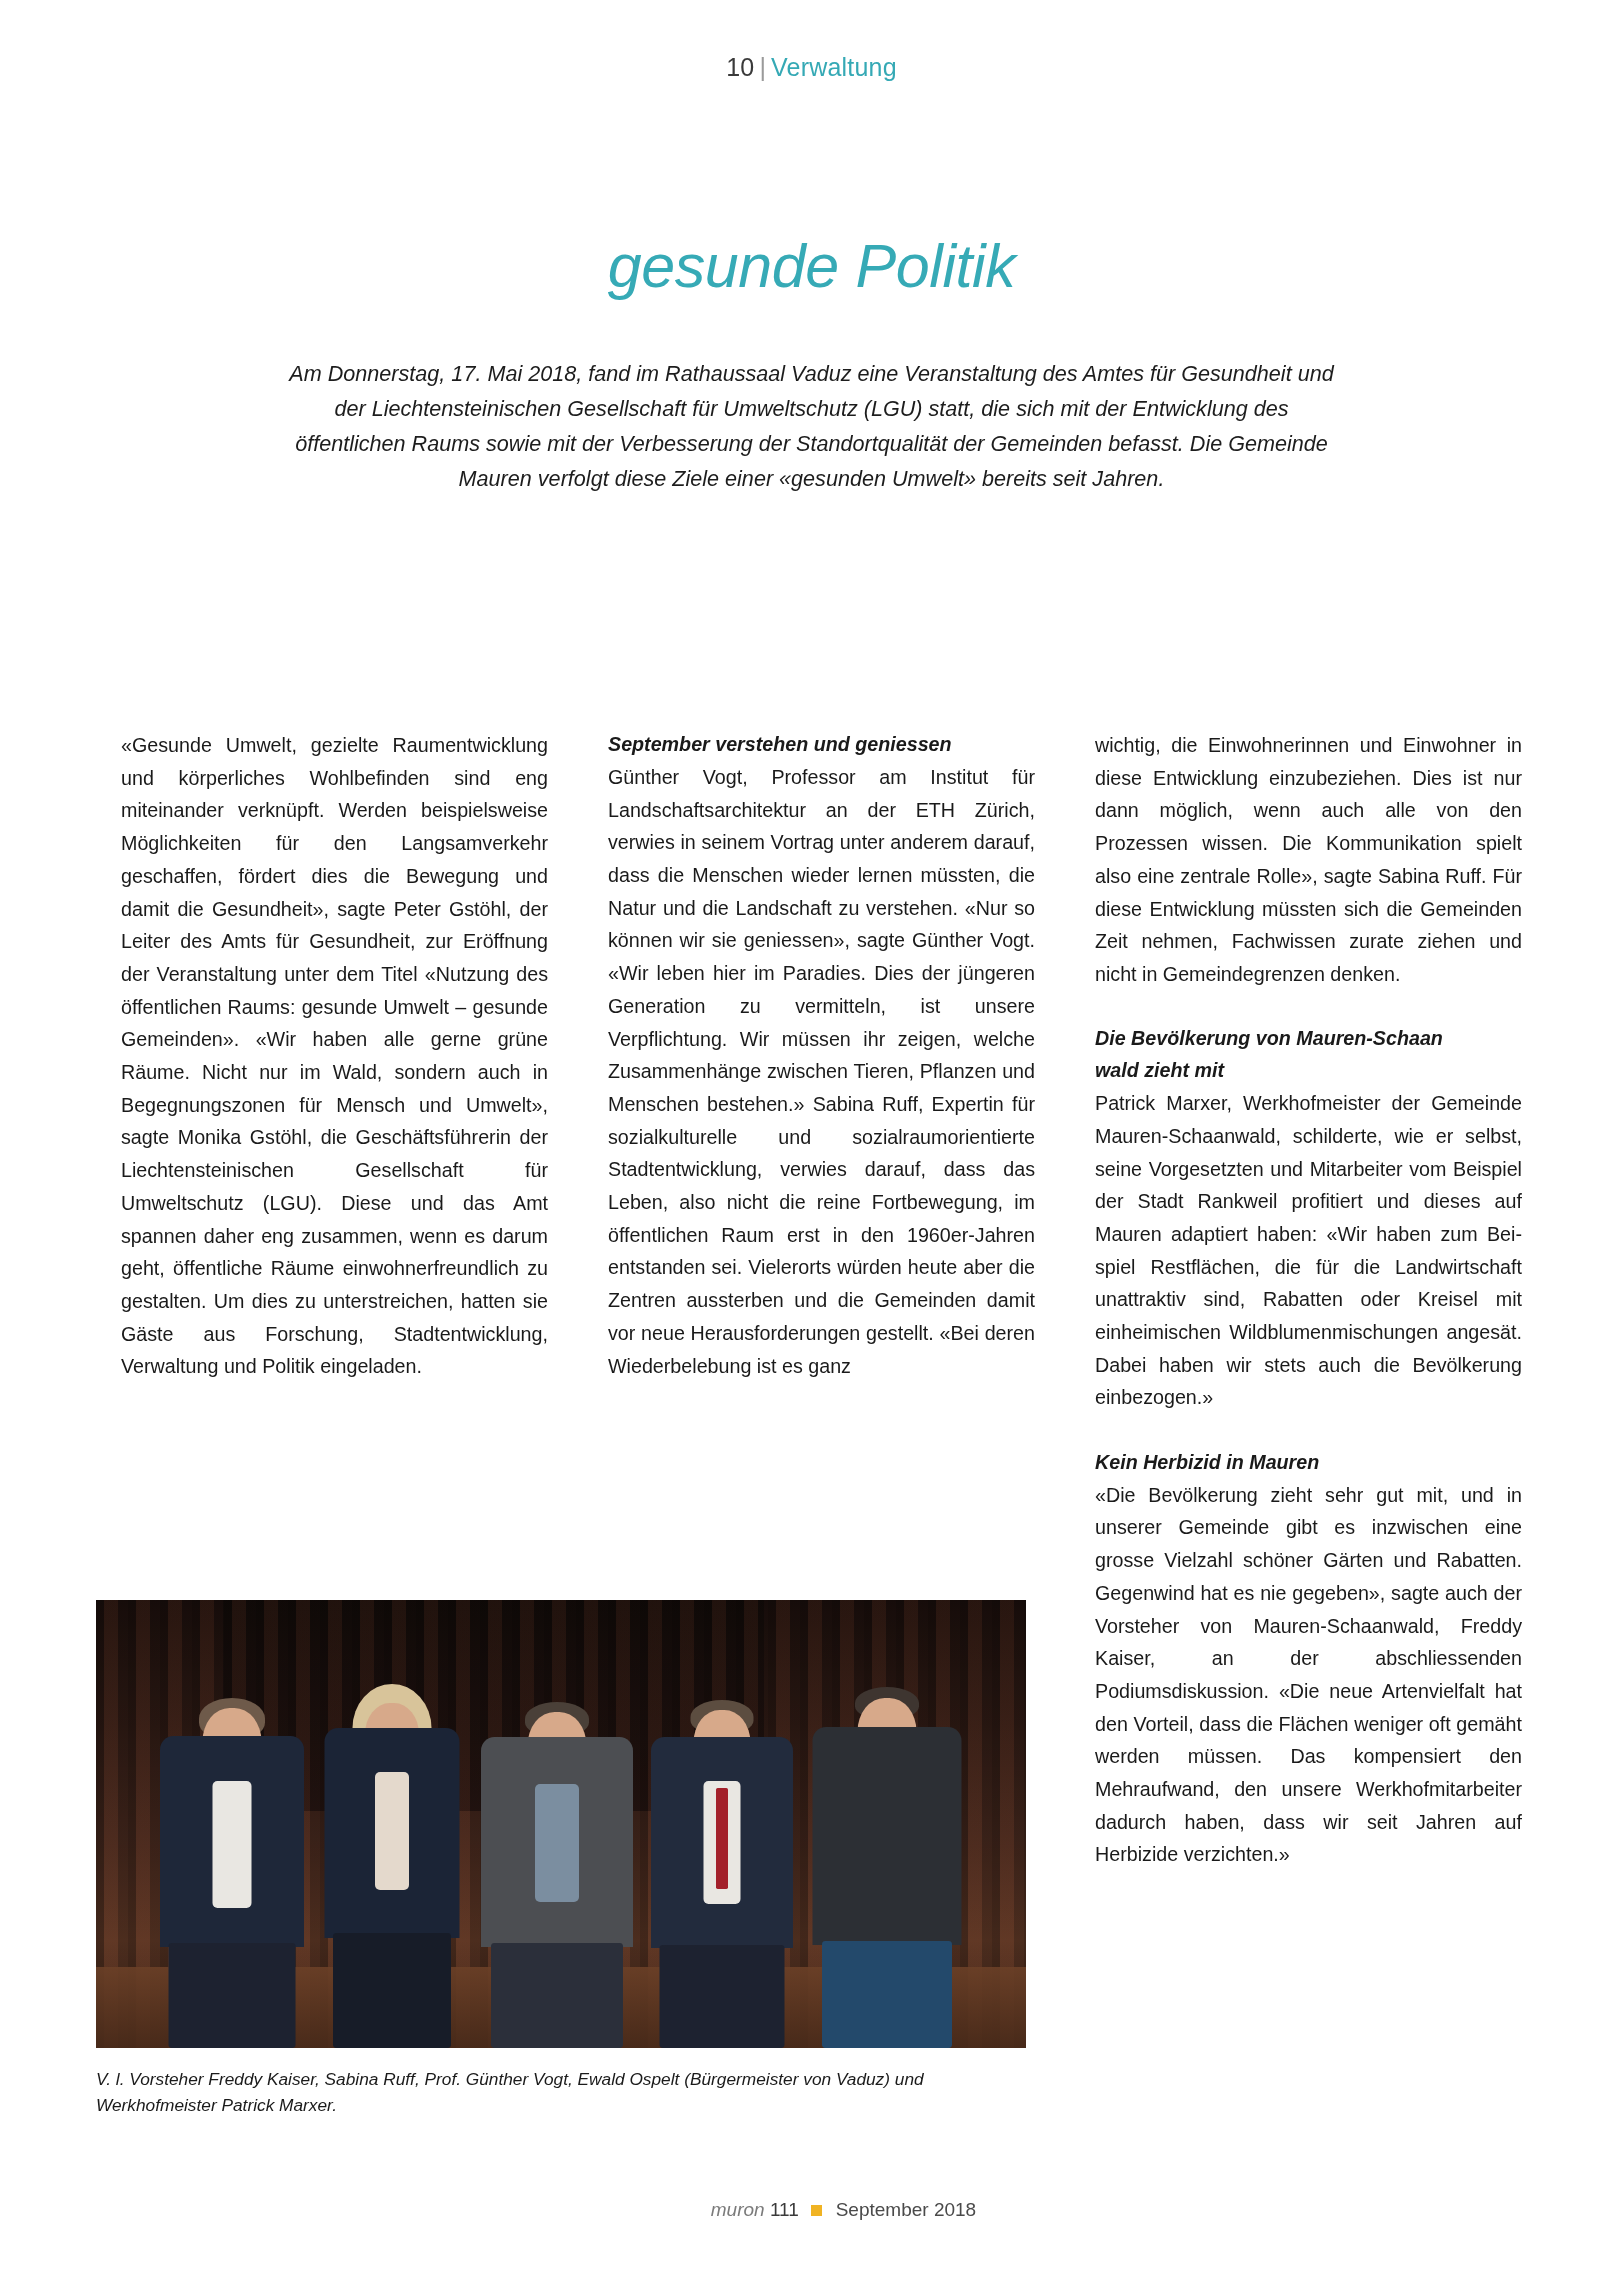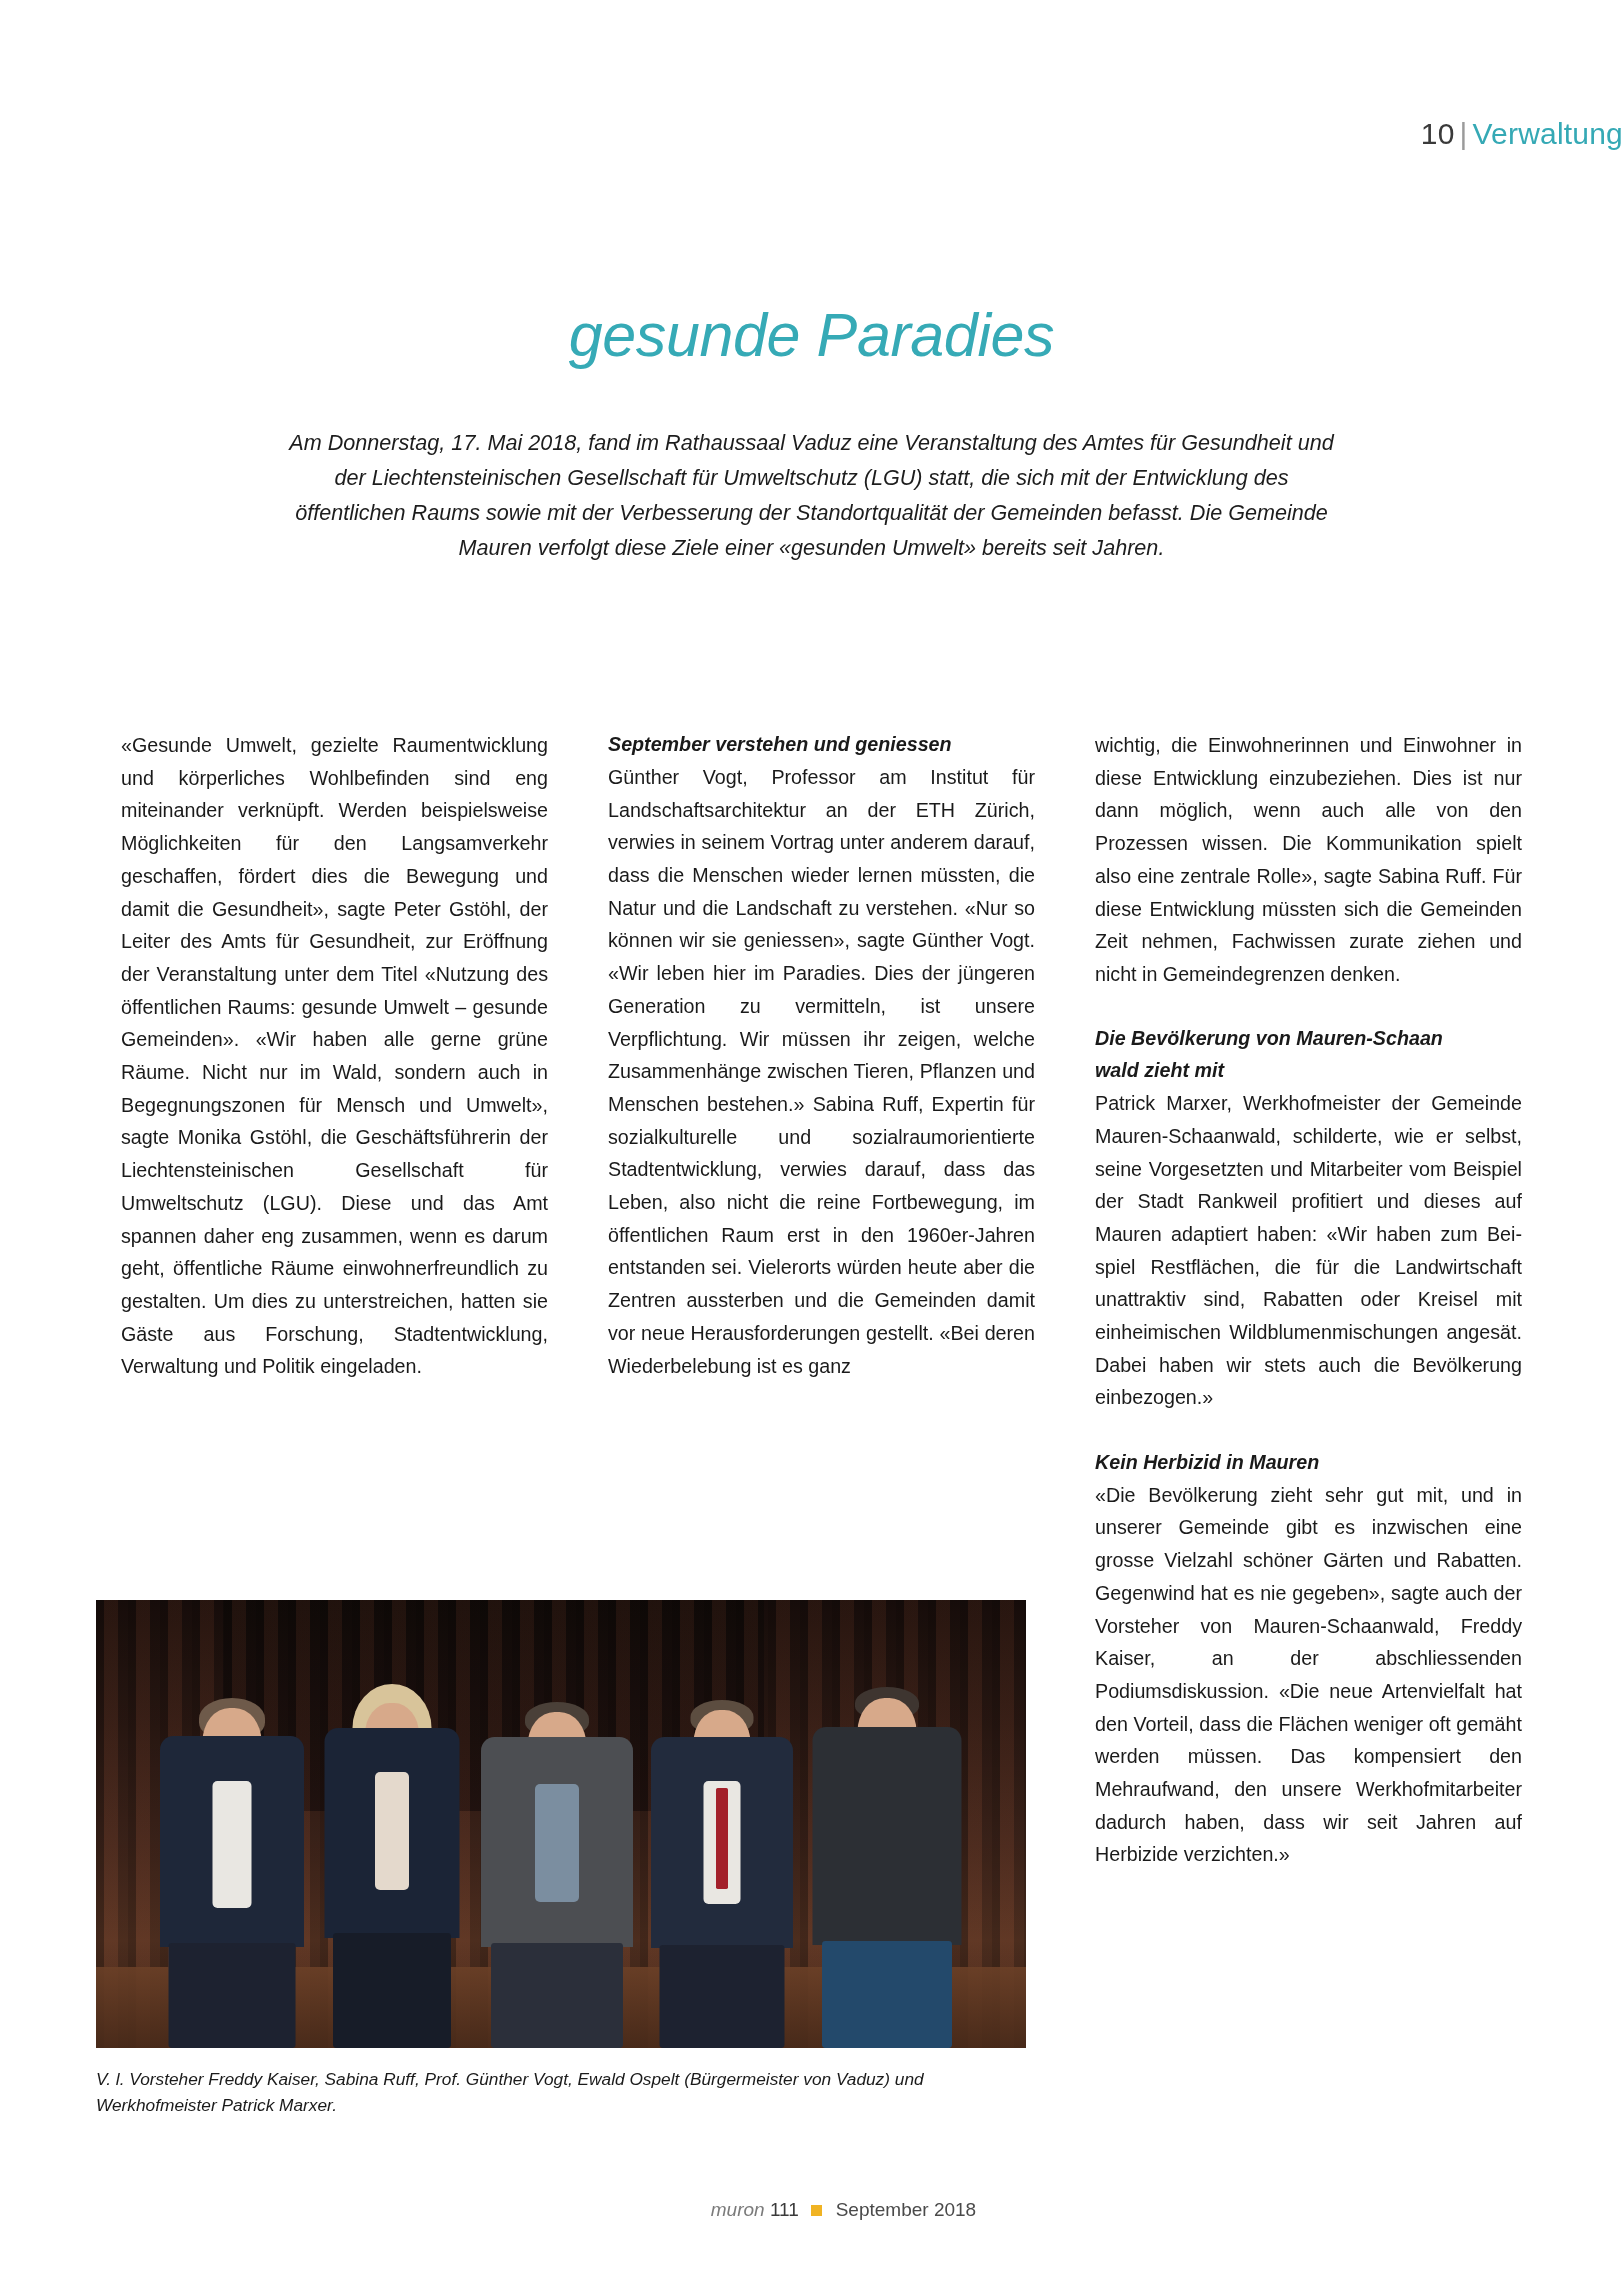--- a/index.html
+++ b/index.html
@@ -18,24 +18,24 @@
   .page {
     position: relative;
     width: 1623px;
     height: 2295px;
     box-sizing: border-box;
     padding: 0;
   }
 
   
   .page-header {
-    text-align: right;
-    padding-top: 117px;
-    font-family: "Liberation Sans", sans-serif;
-    font-size: 30px;
+    text-align: center;
+    padding-top: 53px;
+    font-family: "Liberation Sans", sans-serif;
+    font-size: 25px;
     letter-spacing: 0.2px;
   }
   .page-header .pagenum {
     color: #3a3a3a;
   }
   .page-header .sep {
     color: #9a9a9a;
     padding: 0 5px;
   }
   .page-header .section {
@@ -227,21 +227,21 @@
 <body>
 
 <div class="page">
 
   <div class="page-header">
     <span class="pagenum">10</span><span class="sep">|</span><span class="section">Verwaltung</span>
   </div>
 
   <h1 class="title">
     <br>
-    <span>gesunde Paradies</span>
+    <span>gesunde Politik</span>
   </h1>
 
   <div class="lead">Am Donnerstag, 17. Mai 2018, fand im Rathaussaal Vaduz eine Veranstaltung des Amtes für Gesundheit und der Liechtensteinischen Gesellschaft für Umweltschutz (LGU) statt, die sich mit der Entwicklung des öffentlichen Raums sowie mit der Verbesserung der Standortqualität der Gemeinden befasst. Die Gemeinde Mauren verfolgt diese Ziele einer «gesunden Umwelt» bereits seit Jahren.</div>
 
   <div class="columns">
 
     <div class="col">
       <p>«Gesunde Umwelt, gezielte Raument­wicklung und körperliches Wohlbefinden sind eng miteinander verknüpft. Werden beispielsweise Möglichkeiten für den Langsamverkehr geschaffen, fördert dies die Bewegung und damit die Gesund­heit», sagte Peter Gstöhl, der Leiter des Amts für Gesundheit, zur Eröffnung der Veranstaltung unter dem Titel «Nutzung des öffentlichen Raums: gesunde Um­welt – gesunde Gemeinden». «Wir ha­ben alle gerne grüne Räume. Nicht nur im Wald, sondern auch in Begegnungs­zonen für Mensch und Umwelt», sagte Monika Gstöhl, die Geschäftsführerin der Liechtensteinischen Gesellschaft für Umweltschutz (LGU). Diese und das Amt spannen daher eng zusammen, wenn es darum geht, öffentliche Räume einwoh­nerfreundlich zu gestalten. Um dies zu unterstreichen, hatten sie Gäste aus For­schung, Stadtentwicklung, Verwaltung und Politik eingeladen.</p>
     </div>
 

